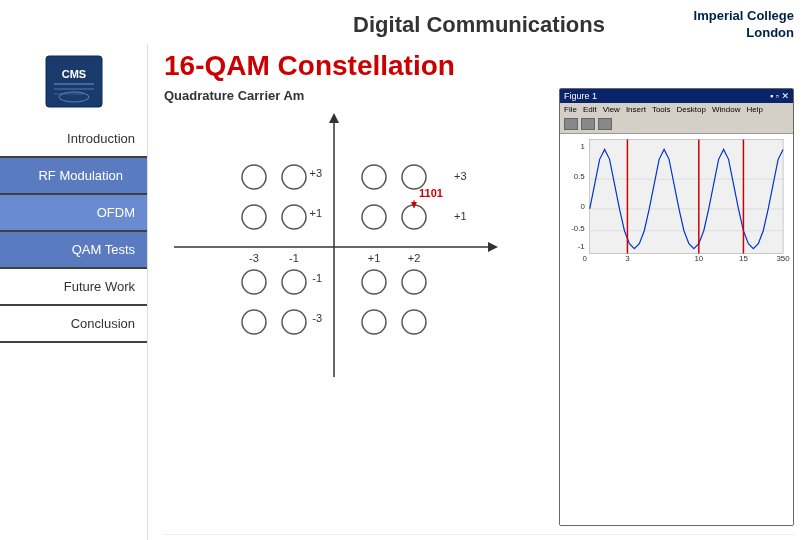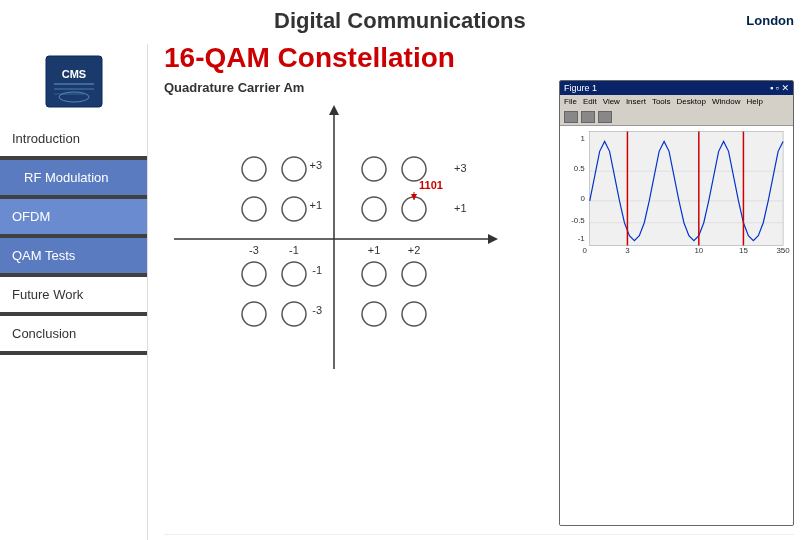--- a/index.html
+++ b/index.html
@@ -22,21 +22,22 @@
       border-right: 1px solid #ddd;
       padding-top: 10px;
       margin-top: 44px;
     }
 
     .nav-item {
       padding: 10px 12px;
       font-size: 13px;
       color: #333;
       cursor: pointer;
-      border-bottom: 4px solid #404040;
+      border-bottom: 2px solid #404040;
+      text-align: right;
     }
     .nav-item-rf { background: #5a7bbf; color: #fff; font-size: 13px; padding: 10px 24px; }
     .nav-item-ofdm { background: #6a8bcf; color: #fff; font-size: 13px; padding: 10px 12px; }
     .nav-item-qam { background: #5a7bbf; color: #fff; font-size: 13px; padding: 10px 12px; }
 
     
     .main {
       flex: 1;
       display: flex;
       flex-direction: column;
@@ -50,20 +51,21 @@
       align-items: center;
       justify-content: space-between;
       padding: 8px 16px 0 16px;
       border-bottom: none;
     }
 
     .header-title {
       font-size: 22px;
       font-weight: bold;
       color: #333;
+      text-align: center;
       flex: 1;
     }
 
     .imperial-logo {
       width: 110px;
       text-align: right;
       font-size: 11px;
       font-weight: bold;
       color: #002147;
       line-height: 1.3;
@@ -214,20 +216,21 @@
   <div class="nav-item">Future Work</div>
   <div class="nav-item">Conclusion</div>
 </div>
 
 <div class="main">
 
   <div class="header">
     <div style="width:110px;"></div>
     <div class="header-title">Digital Communications</div>
     <div class="imperial-logo">
+      <div style="font-size:13px; font-weight:bold; color:#002147;">Imperial College</div>
       <div style="font-size:13px; font-weight:bold; color:#002147;">London</div>
     </div>
   </div>
 
   <div class="content">
     <div class="slide-title">
       <span>16-QAM Constellation</span>
     </div>
 
     <div class="content-body">

